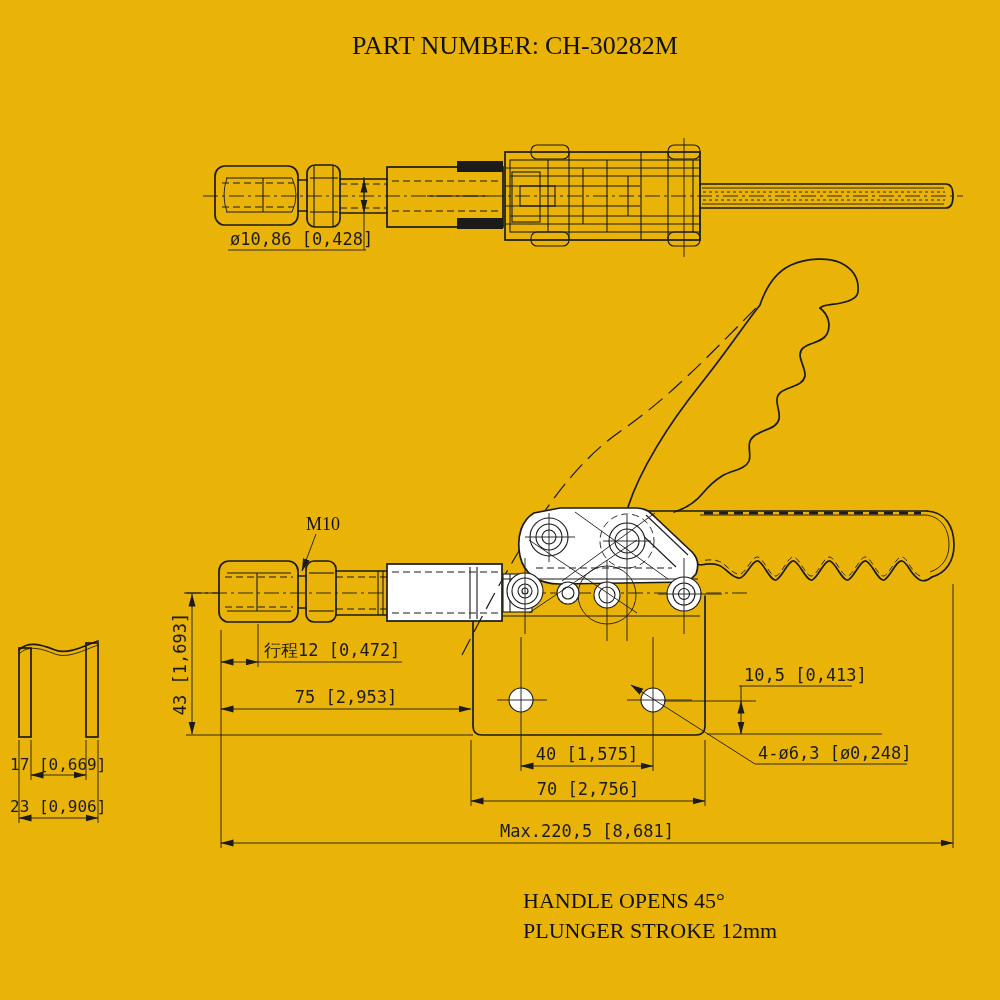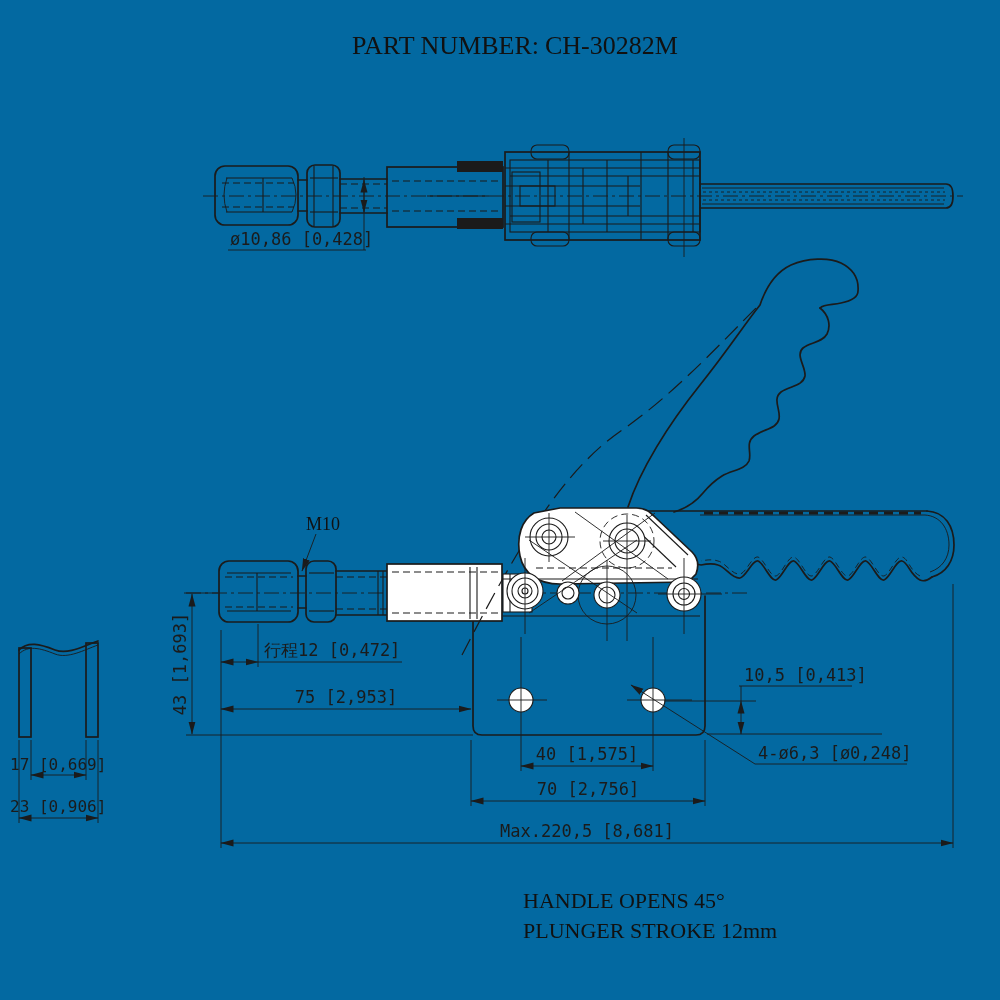--- a/index.html
+++ b/index.html
@@ -1,16 +1,16 @@
 <!DOCTYPE html>
 <html><head>
 <meta charset="utf-8">
 <style>
   html,body{margin:0;padding:0;background:#fff;}
-  .page{position:relative;width:1000px;height:1000px;background:#0369a1;overflow:hidden;}
+  .page{position:relative;width:1000px;height:1000px;background:#eab308;overflow:hidden;}
   svg{display:block;}
   .dim{font-family:"DejaVu Sans Mono",monospace;font-size:17px;fill:#1b1b1b;}
   .dim-sm{font-family:"DejaVu Sans Mono",monospace;font-size:16px;fill:#1b1b1b;}
   .serif{font-family:"Liberation Serif","DejaVu Serif",serif;font-size:26px;fill:#111;}
   .serif-note{font-family:"Liberation Serif","DejaVu Serif",serif;font-size:22px;fill:#111;}
   .serif-sm{font-family:"Liberation Serif","DejaVu Serif",serif;font-size:18px;fill:#111;}
   .ol{stroke:#1b1b1b;stroke-width:1.7;fill:none;stroke-linecap:round;}
   .ol2{stroke:#1b1b1b;stroke-width:1.1;fill:none;}
   .thin{stroke:#1b1b1b;stroke-width:0.9;fill:none;}
   .hid{stroke:#1b1b1b;stroke-width:1.1;fill:none;stroke-dasharray:7 4;}

